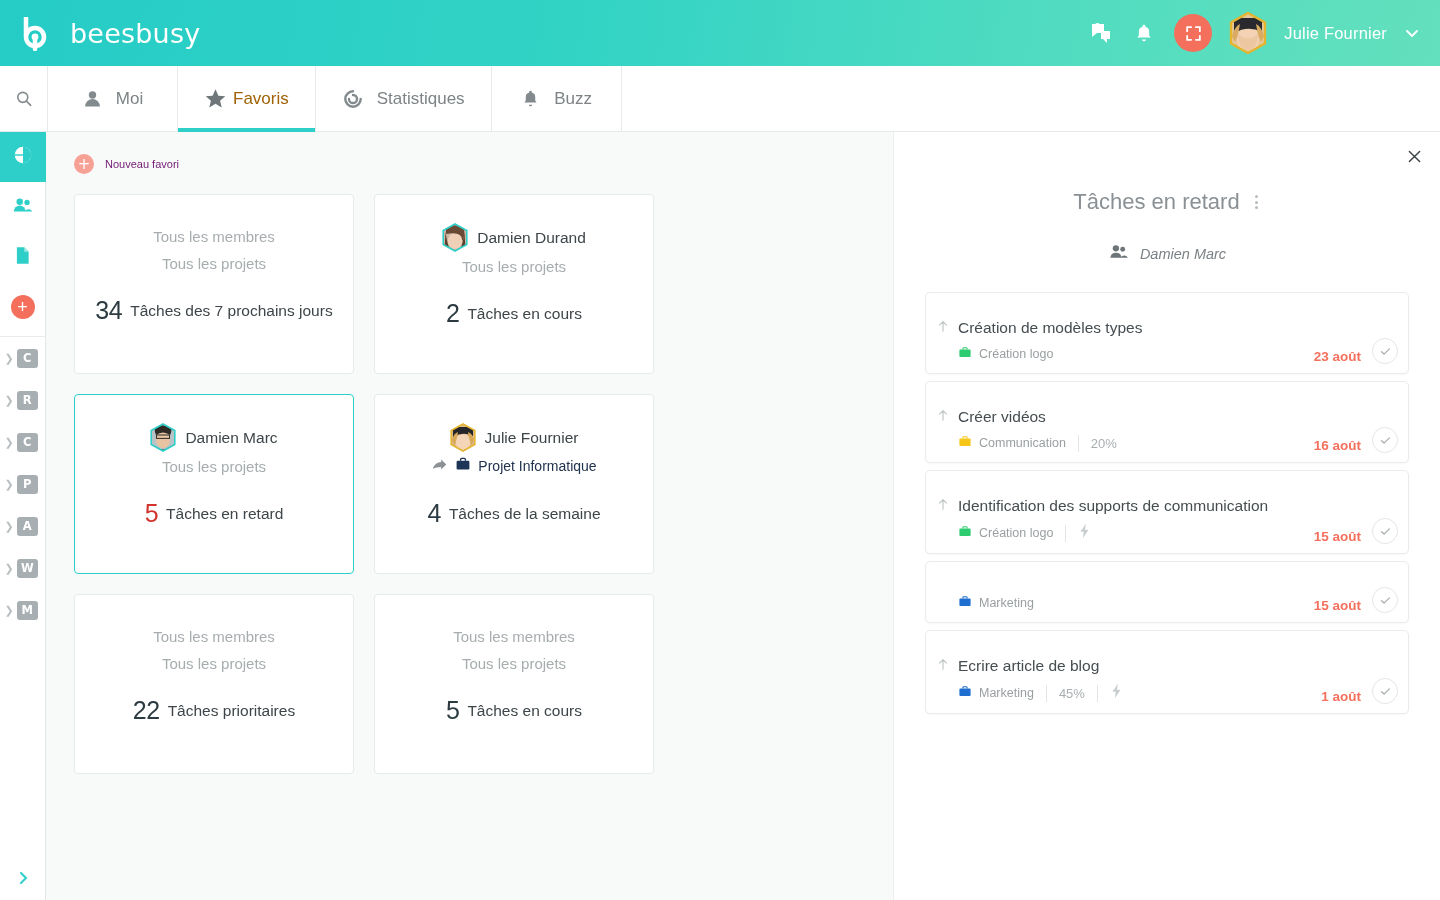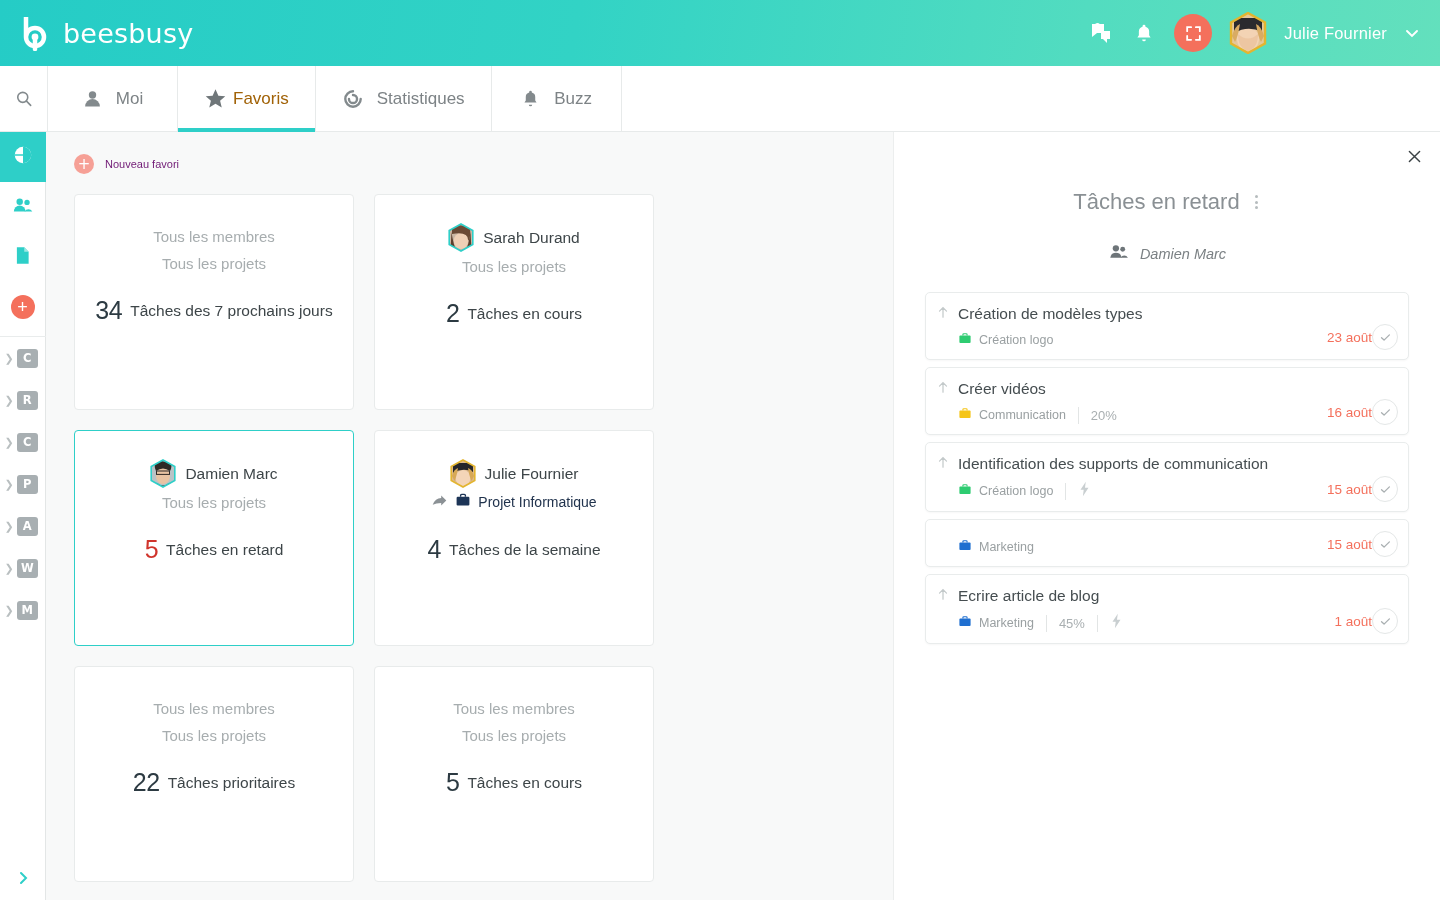--- a/index.html
+++ b/index.html
@@ -11,21 +11,21 @@
   }
   body { position: relative; }
 
   
   .topbar {
     position: absolute; left: 0; top: 0; width: 1440px; height: 66px;
     background: linear-gradient(100deg, #25ccc6 0%, #32d3c5 40%, #52dcc0 75%, #63e0bd 100%);
     display: flex; align-items: center; justify-content: space-between;
     padding: 0 16px 0 22px;
   }
-  .brand { display: flex; align-items: center; gap: 7px; }
+  .brand { display: flex; align-items: center; gap: 14px; }
   .brand-logo { width: 34px; height: 36px; }
   .brand-name {
     color: #ffffff; font-size: 27px; letter-spacing: .2px;
     font-family: "DejaVu Sans", sans-serif; font-weight: 400;
   }
   .topbar-right { display: flex; align-items: center; gap: 17px; padding-right: 4px; }
   .tb-icon { width: 26px; height: 26px; display: flex; align-items: center; justify-content: center; cursor: pointer; }
   .fs-btn {
     width: 38px; height: 38px; border-radius: 50%;
     background: #f4705c; display: flex; align-items: center; justify-content: center;
@@ -106,21 +106,21 @@
     display: flex; align-items: center; justify-content: center;
     font-family: "DejaVu Sans", sans-serif;
   }
   .new-fav-label { color: #701a75; font-size: 11px; }
 
   .cards {
     display: grid; grid-template-columns: 280px 280px; gap: 20px;
     margin: 20px 0 0 28px;
   }
   .fav-card {
-    height: 216px; background: #ffffff; border: 1px solid #e8ebeb; border-radius: 4px;
+    height: 180px; background: #ffffff; border: 1px solid #e8ebeb; border-radius: 4px;
     display: flex; flex-direction: column; align-items: center; cursor: pointer;
   }
   .fav-card.selected { border: 1px solid #2ecfc8; }
   .card-row1 { margin-top: 28px; display: flex; align-items: center; gap: 9px; min-height: 26px; }
   .card-row2 { margin-top: 3px; display: flex; align-items: center; gap: 7px; min-height: 22px; }
   .card-muted { color: #a7adaf; font-size: 15px; }
   .card-person { color: #3d4548; font-size: 15.5px; }
   .card-proj { color: #21334d; font-size: 14px; }
   .card-row3 { margin-top: 22px; display: flex; align-items: center; gap: 8px; }
   .card-num { font-size: 25px; color: #2c3a42; font-weight: 300; letter-spacing: -.5px; }
@@ -148,32 +148,32 @@
   .panel-sub {
     display: flex; align-items: center; justify-content: center; gap: 11px;
     margin-top: 26px;
   }
   .panel-sub-name { font-size: 14.5px; color: #7b8184; font-style: italic; }
 
   .task-list { margin: 26px 31px 0 31px; display: flex; flex-direction: column; gap: 7px; }
   .task-card {
     background: #ffffff; border: 1px solid #e9ecec; border-radius: 5px;
     box-shadow: 0 1px 2px rgba(0,0,0,.035);
-    padding: 11px 10px 10px 10px; position: relative; cursor: pointer;
+    padding: 25px 10px 10px 10px; position: relative; cursor: pointer;
   }
   .task-head { display: flex; align-items: flex-start; gap: 8px; }
   .task-name { font-size: 15.5px; color: #454d50; line-height: 20px; }
   .task-meta { display: flex; align-items: center; margin-top: 7px; padding-left: 22px; }
   .proj-chip { display: flex; align-items: center; gap: 7px; justify-content: center; }
   .proj-chip-label { font-size: 12.5px; color: #9aa0a2; }
   .meta-div { width: 1px; height: 17px; background: #e2e5e5; margin: 0 12px; }
   .pct { font-size: 13px; color: #a9afb1; }
   .task-right {
     position: absolute; right: 10px; bottom: 9px;
-    display: flex; align-items: center; 
+    display: flex; align-items: flex-end; gap: 11px; font-weight: bold;
   }
   .task-date { font-size: 13.5px; color: #f4705c; }
   .check-btn {
     width: 26px; height: 26px; border-radius: 50%; border: 1px solid #e4e7e7;
     display: flex; align-items: center; justify-content: center; cursor: pointer;
     background: #fff;
   }
 </style>
 </head>
 <body>
@@ -388,21 +388,21 @@
             <g clip-path="url(#hx1)">
               <rect width="26" height="29" fill="#cbb7a4"></rect>
               <ellipse cx="13" cy="18" rx="7.2" ry="8" fill="#f0d0b6"></ellipse>
               <path d="M4 4 q9 -4 18 1 q1 10 -2 13 q1 -10 -16 -7 z" fill="#6b4a35"></path>
               <path d="M3.5 9 q2 14 5 18 h-6 z" fill="#5c3f2d"></path>
               <path d="M22.5 9 q-2 14 -5 18 h6 z" fill="#5c3f2d"></path>
             </g>
             <path d="M13 1 L24.8 7.5 V21.5 L13 28 L1.2 21.5 V7.5 Z" fill="none" stroke="#2ecfc8" stroke-width="1.6"></path>
           </svg>
         </span>
-        <span class="card-person">Sarah Durand</span>
+        <span class="card-person">Damien Durand</span>
       </div>
       <div class="card-row2">
         <span class="card-muted">Tous les projets</span>
       </div>
       <div class="card-row3">
         <span class="card-num">2</span>
         <span class="card-num-label">Tâches en cours</span>
       </div>
     </div>
 

